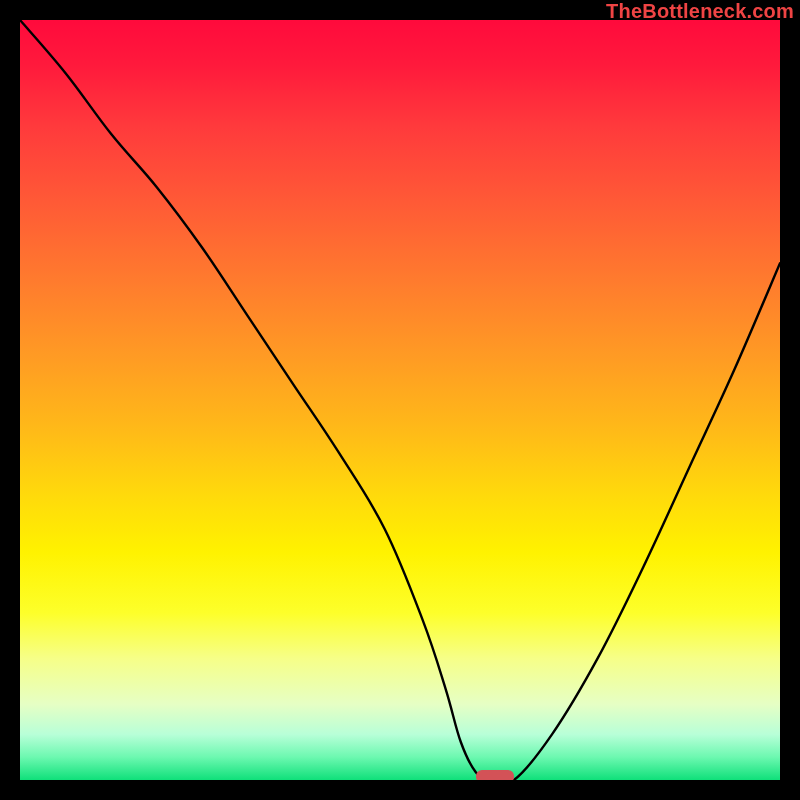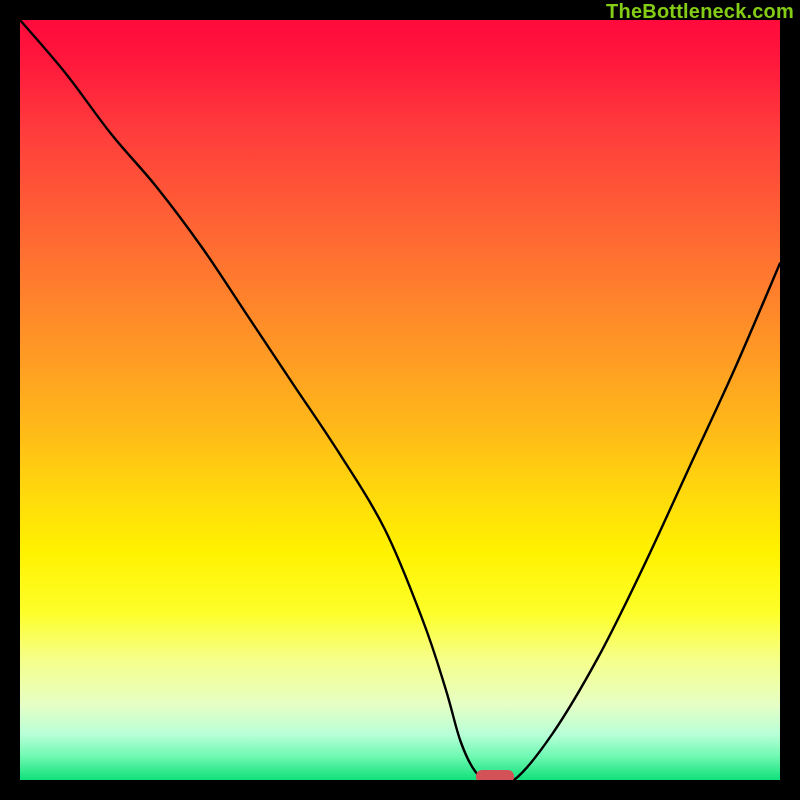--- a/index.html
+++ b/index.html
@@ -50,21 +50,21 @@
     width: 100%;
     height: 100%;
   }
   .watermark {
     position: absolute;
     top: 0;
     right: 6px;
     font-family: Arial, Helvetica, sans-serif;
     font-size: 20px;
     font-weight: 600;
-    color: #84cc16;
+    color: #ef4444;
     letter-spacing: 0.2px;
     user-select: none;
   }
 </style>
 </head>
 <body>
 
 <div class="frame">
   <div class="plot-area">
     <div class="gradient-bg"></div>

